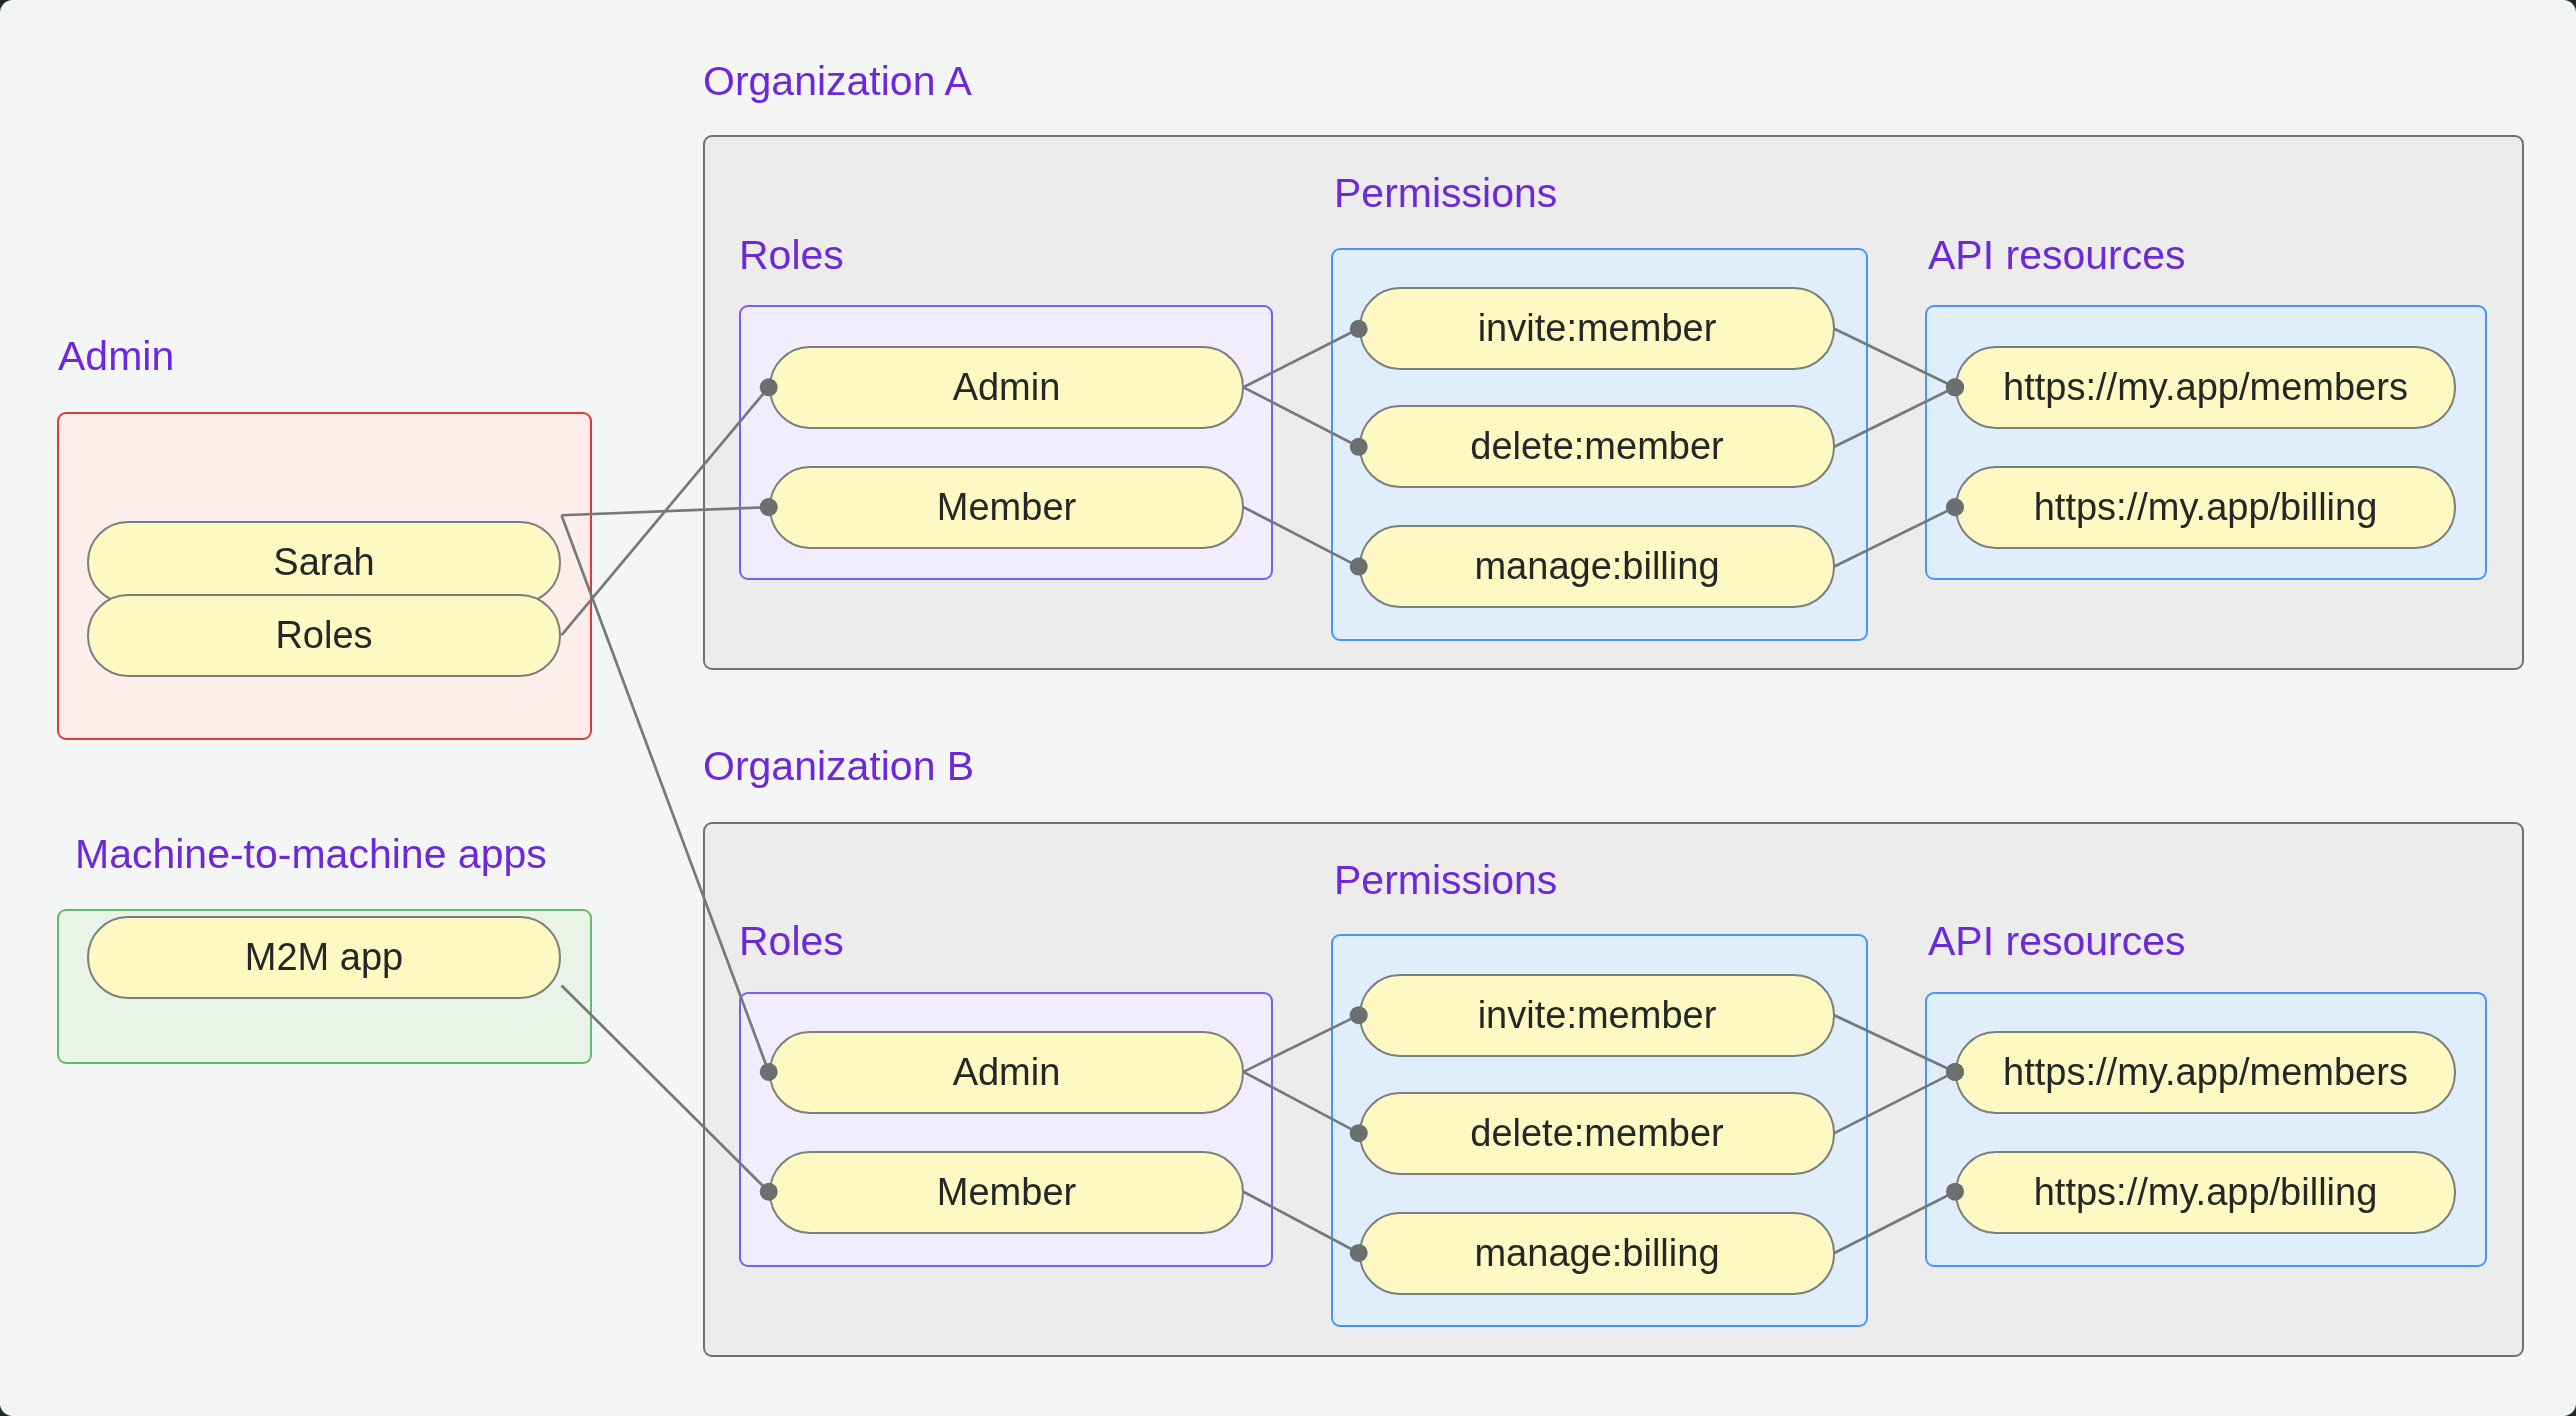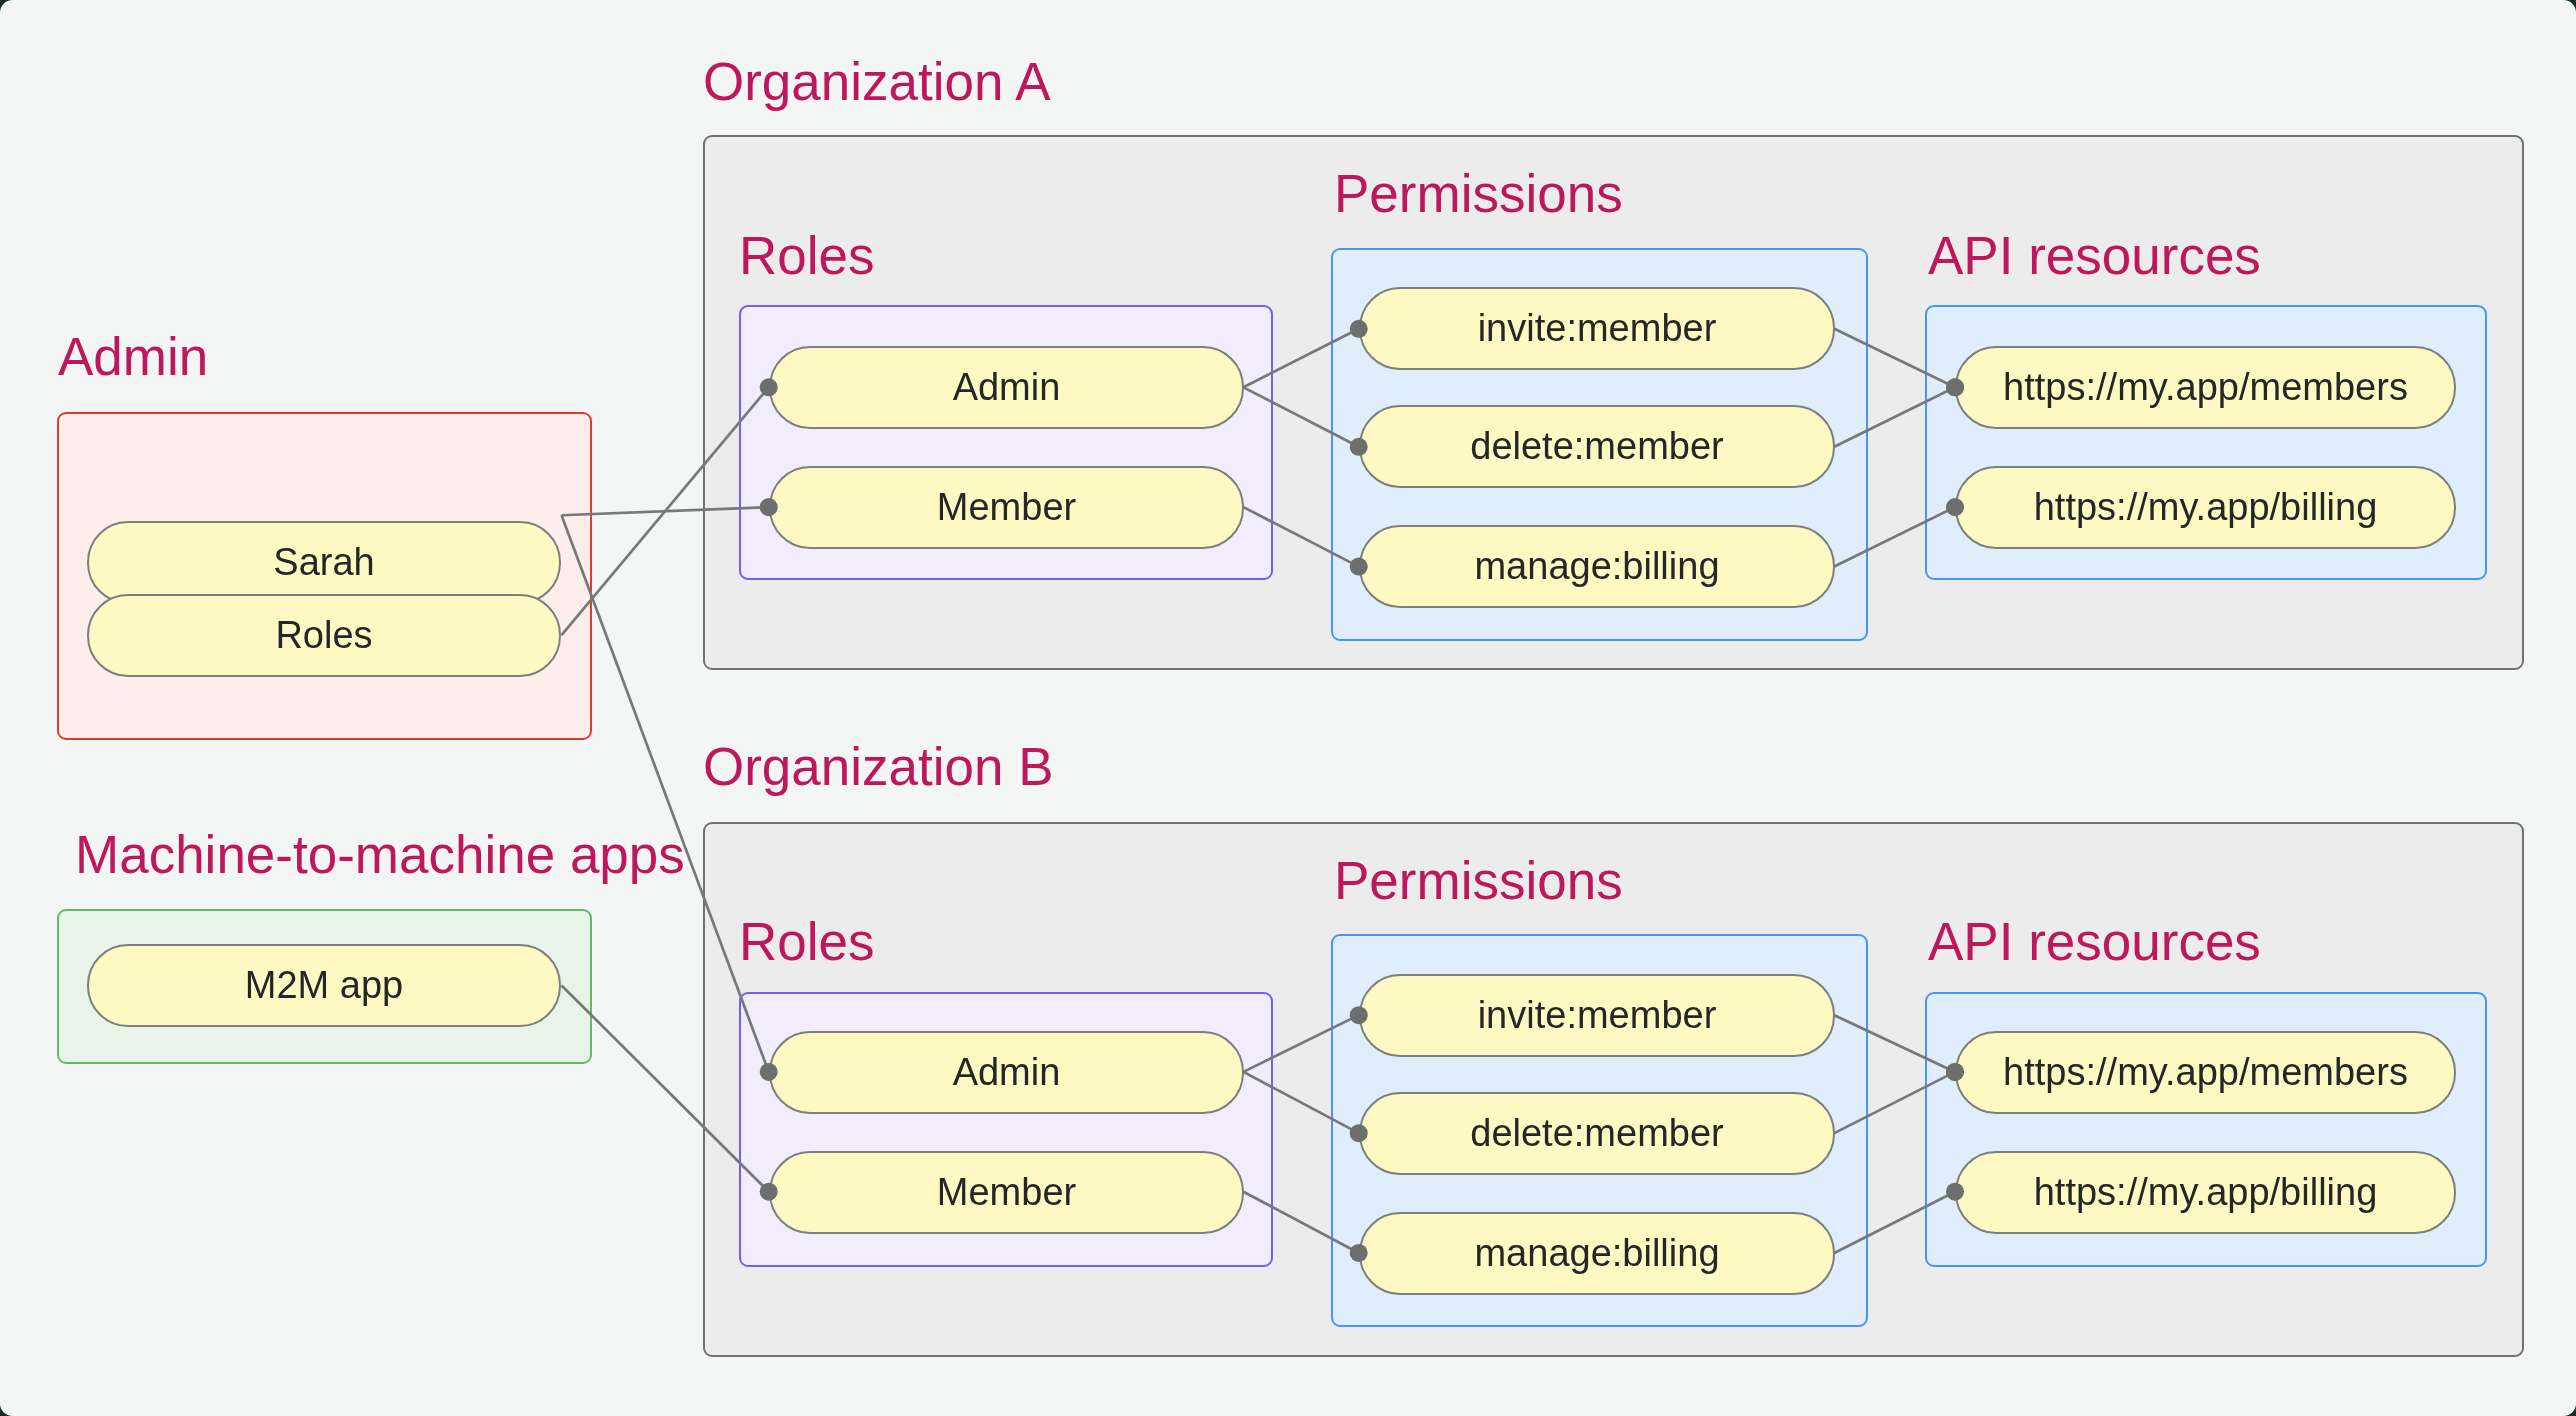--- a/index.html
+++ b/index.html
@@ -15,23 +15,23 @@
     width: 2576px;
     height: 1416px;
     background: #f4f6f5;
     border-radius: 12.6px;
     overflow: hidden;
   }
   .lbl {
     position: absolute;
     height: 47px;
     line-height: 47px;
-    font-size: 53px;
+    font-size: 41px;
     font-weight: 500;
-    color: #be185d;
+    color: #6d28d9;
     white-space: nowrap;
     z-index: 2;
   }
   .box {
     position: absolute;
     box-sizing: border-box;
     border-radius: 9px;
     z-index: 1;
   }
   .box.users  { background: #fdeeec; border: 2.7px solid #dc3d33; }
@@ -69,21 +69,21 @@
 
 <div id="canvas">
 
   <div class="lbl" style="left:58px; top:333px;">Admin</div>
   <div class="box users" style="left:57px; top:412px; width:535px; height:328px;"></div>
   <div class="pill" style="left:87px; top:474px; width:474px;margin-top:47px;">Sarah</div>
   <div class="pill" style="left:87px; top:594px; width:474px;">Roles</div>
 
   <div class="lbl" style="left:58px; top:831px;margin-left:17px;">Machine-to-machine apps</div>
   <div class="box m2m" style="left:57px; top:909px; width:535px; height:155px;"></div>
-  <div class="pill" style="left:87px; top:944px; width:474px;text-align:center;">M2M app</div>
+  <div class="pill" style="left:87px; top:916px; width:474px;text-align:center;">M2M app</div>
 
   <div class="lbl" style="left:703px; top:58px;">Organization A</div>
   <div class="box org" style="left:703px; top:135px; width:1821px; height:535px;"></div>
 
   <div class="lbl" style="left:739px; top:232px;">Roles</div>
   <div class="box roles" style="left:739px; top:305px; width:534px; height:275px;"></div>
   <div class="pill" style="left:769px; top:346px; width:475px;">Admin</div>
   <div class="pill" style="left:769px; top:466px; width:475px;">Member</div>
 
   <div class="lbl" style="left:1334px; top:170px;">Permissions</div>

